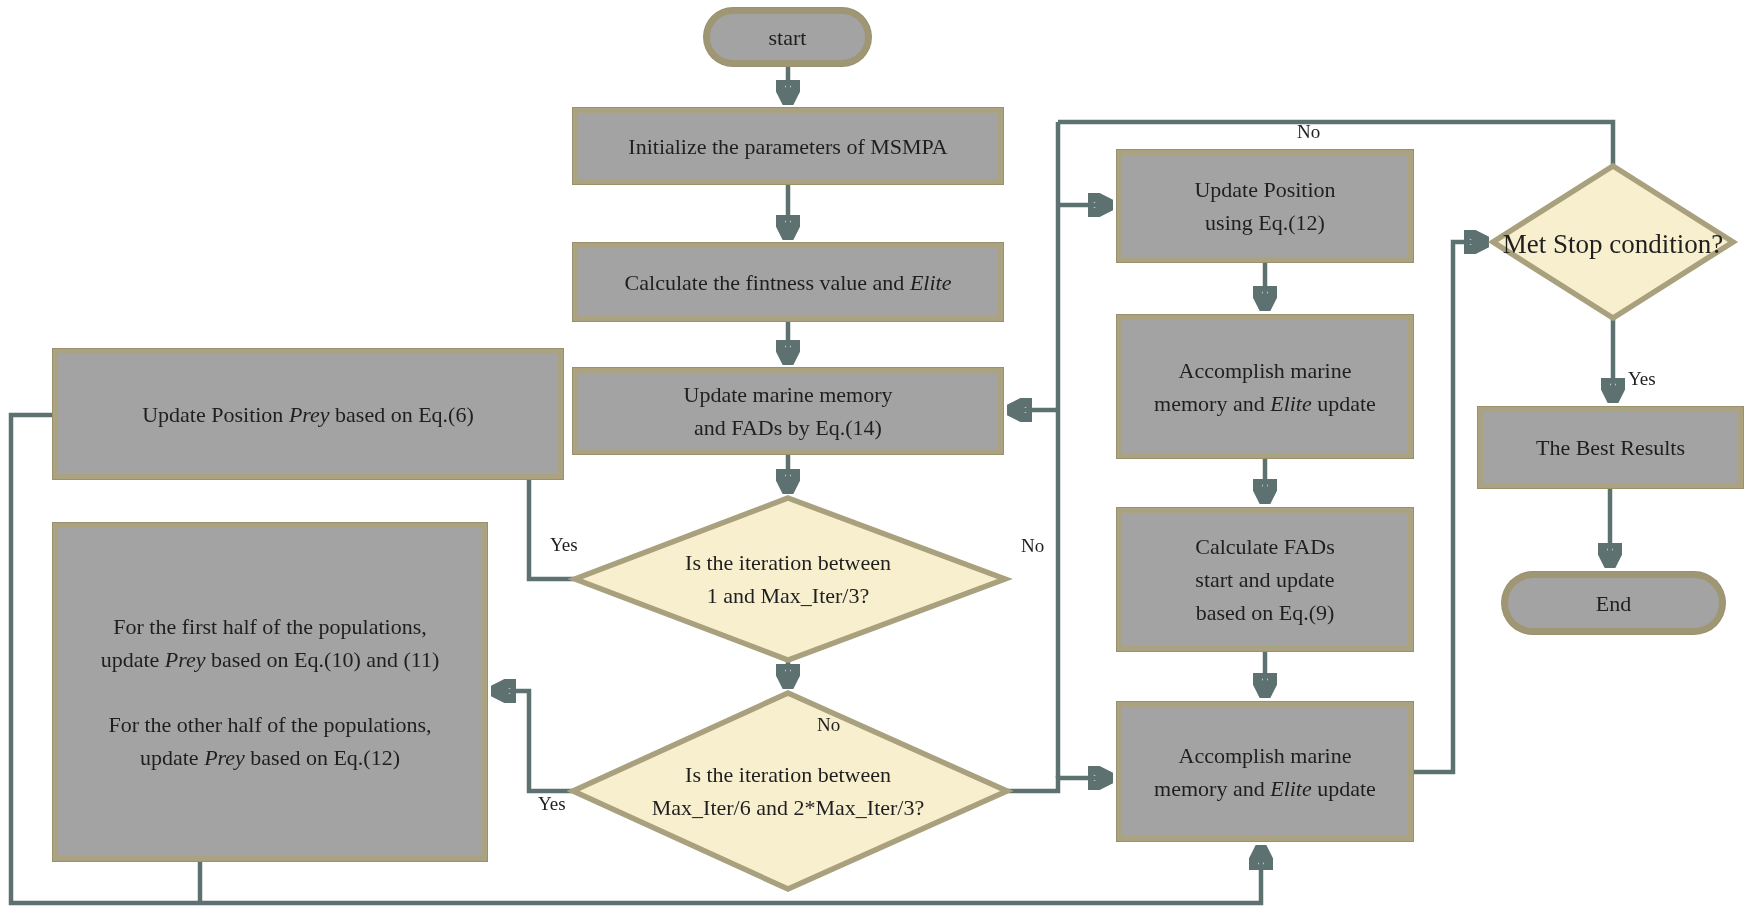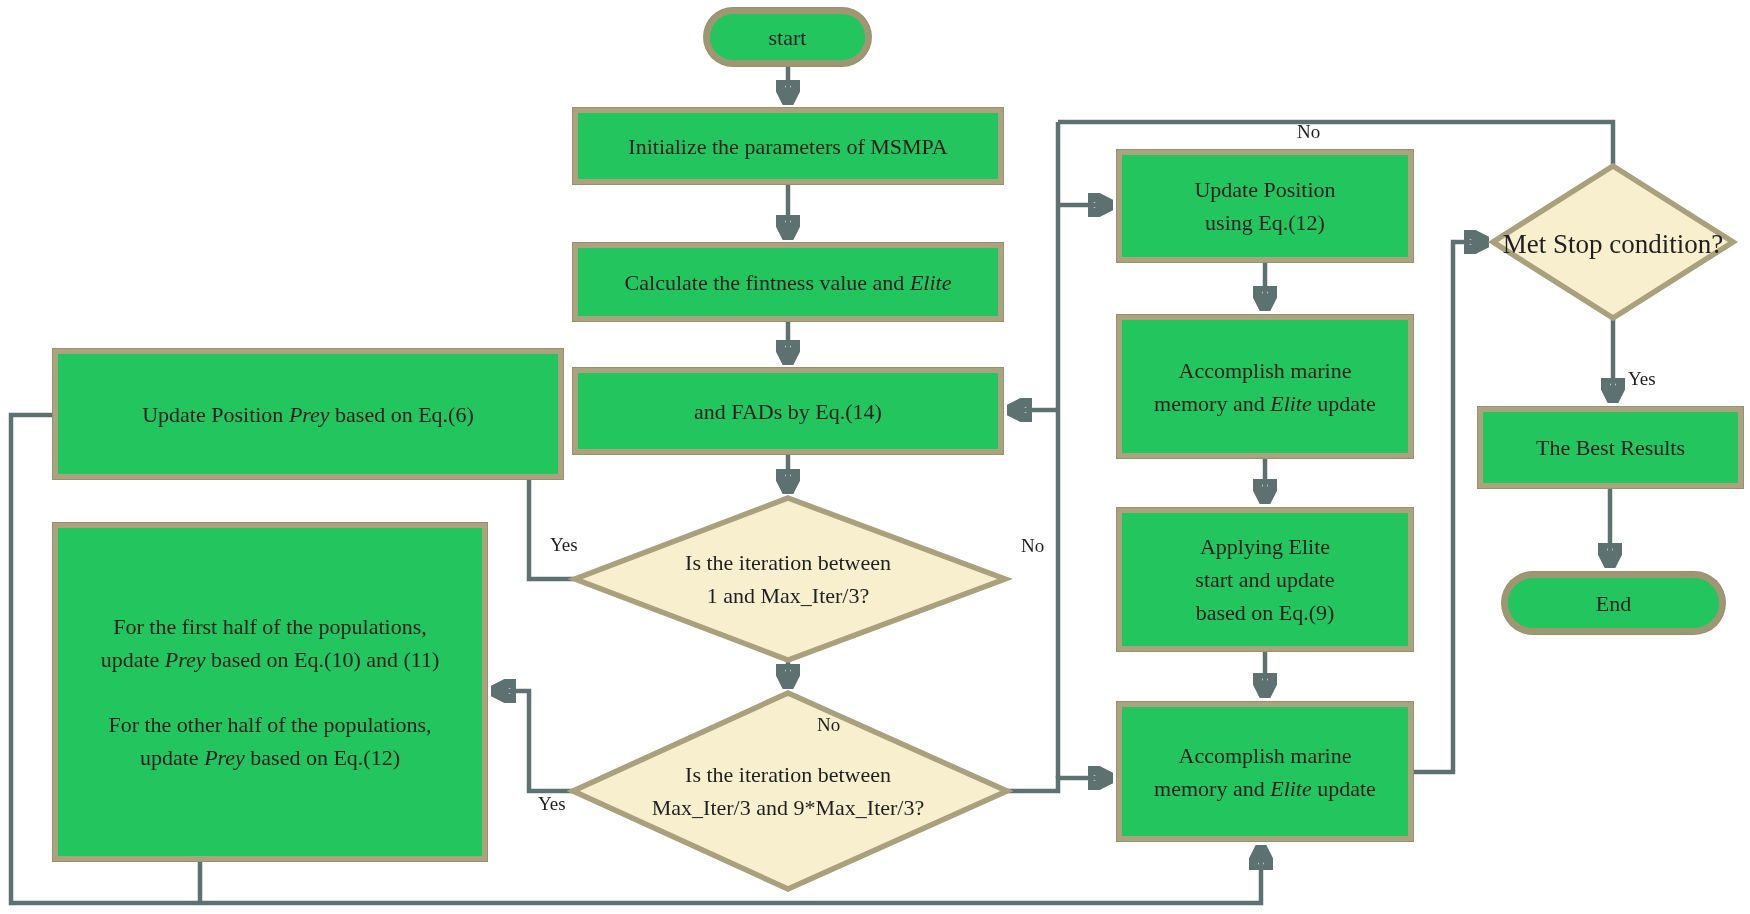--- a/index.html
+++ b/index.html
@@ -5,21 +5,21 @@
 <style>
   html,body{margin:0;padding:0;background:#ffffff;}
   .stage{
     position:relative;width:1750px;height:914px;background:#ffffff;overflow:hidden;
     font-family:"Liberation Serif","DejaVu Serif",serif;color:#1f1f1f;
   }
   .wires{position:absolute;left:0;top:0;width:1750px;height:914px;}
   .wires path{fill:none;stroke:#5d7170;stroke-width:4.5px;}
   .wires polygon{fill:#f8efcf;stroke:#a9a07e;stroke-width:5.5px;}
   .box{
-    position:absolute;box-sizing:border-box;background:#22c55e;
+    position:absolute;box-sizing:border-box;background:#a3a3a3;
     border:5px solid #aba37f;box-shadow:0 0 0 1px #99916d;
     display:flex;flex-direction:column;align-items:center;justify-content:center;
     text-align:center;font-size:22px;line-height:33px;
   }
   .pill{border-radius:40px;border:6px solid #9f9674;}
   .dtext{
     position:absolute;text-align:center;font-size:22px;line-height:33px;
   }
   .lbl{position:absolute;font-size:19px;line-height:20px;margin-top:32px;}
   .em{font-style:italic;}
@@ -69,20 +69,21 @@
 
   <div class="box" style="left:573px;top:243px;width:430px;height:78px">
     <span><span>Calculate the fintness value and </span><span class="em">Elite</span></span>
   </div>
 
   <div class="box" style="left:573px;top:108px;width:430px;height:76px">
     <span>Initialize the parameters of MSMPA</span>
   </div>
 
   <div class="box" style="left:573px;top:368px;width:430px;height:86px">
+    <span>Update marine memory</span>
     <span>and FADs by Eq.(14)</span>
   </div>
 
   <div class="box" style="left:53px;top:349px;width:510px;height:130px">
     <span><span>Update Position </span><span class="em">Prey</span><span> based on Eq.(6)</span></span>
   </div>
 
   <div class="box" style="left:53px;top:523px;width:434px;height:338px">
     <div>
       <div>For the first half of the populations,</div>
@@ -98,21 +99,21 @@
     <span>Update Position</span>
     <span>using Eq.(12)</span>
   </div>
 
   <div class="box" style="left:1117px;top:315px;width:296px;height:143px">
     <span>Accomplish marine</span>
     <span><span>memory and </span><span class="em">Elite</span><span> update</span></span>
   </div>
 
   <div class="box" style="left:1117px;top:508px;width:296px;height:143px">
-    <span>Applying Elite</span>
+    <span>Calculate FADs</span>
     <span>start and update</span>
     <span>based on Eq.(9)</span>
   </div>
 
   <div class="box" style="left:1117px;top:702px;width:296px;height:139px">
     <span>Accomplish marine</span>
     <span><span>memory and </span><span class="em">Elite</span><span> update</span></span>
   </div>
 
   <div class="box pill" style="left:1502px;top:572px;width:223px;height:62px">
@@ -122,21 +123,21 @@
   <div class="box" style="left:1478px;top:407px;width:265px;height:81px">
     <span>The Best Results</span>
   </div>
 
   <div class="dtext" style="left:588px;top:546px;width:400px">
     <div>Is the iteration between</div>
     <div>1 and Max_Iter/3?</div>
   </div>
   <div class="dtext" style="left:568px;top:758px;width:440px">
     <div>Is the iteration between</div>
-    <div>Max_Iter/3 and 9*Max_Iter/3?</div>
+    <div>Max_Iter/6 and 2*Max_Iter/3?</div>
   </div>
   <div class="dtext" style="left:1495px;top:231px;width:236px;font-size:27px;line-height:26px">
     <div>Met Stop condition?</div>
   </div>
 
   <span class="lbl" style="left:550px;top:503px">Yes</span>
   <span class="lbl" style="left:538px;top:762px">Yes</span>
   <span class="lbl" style="left:817px;top:683px">No</span>
   <span class="lbl" style="left:1021px;top:504px">No</span>
   <span class="lbl" style="left:1297px;top:90px">No</span>

